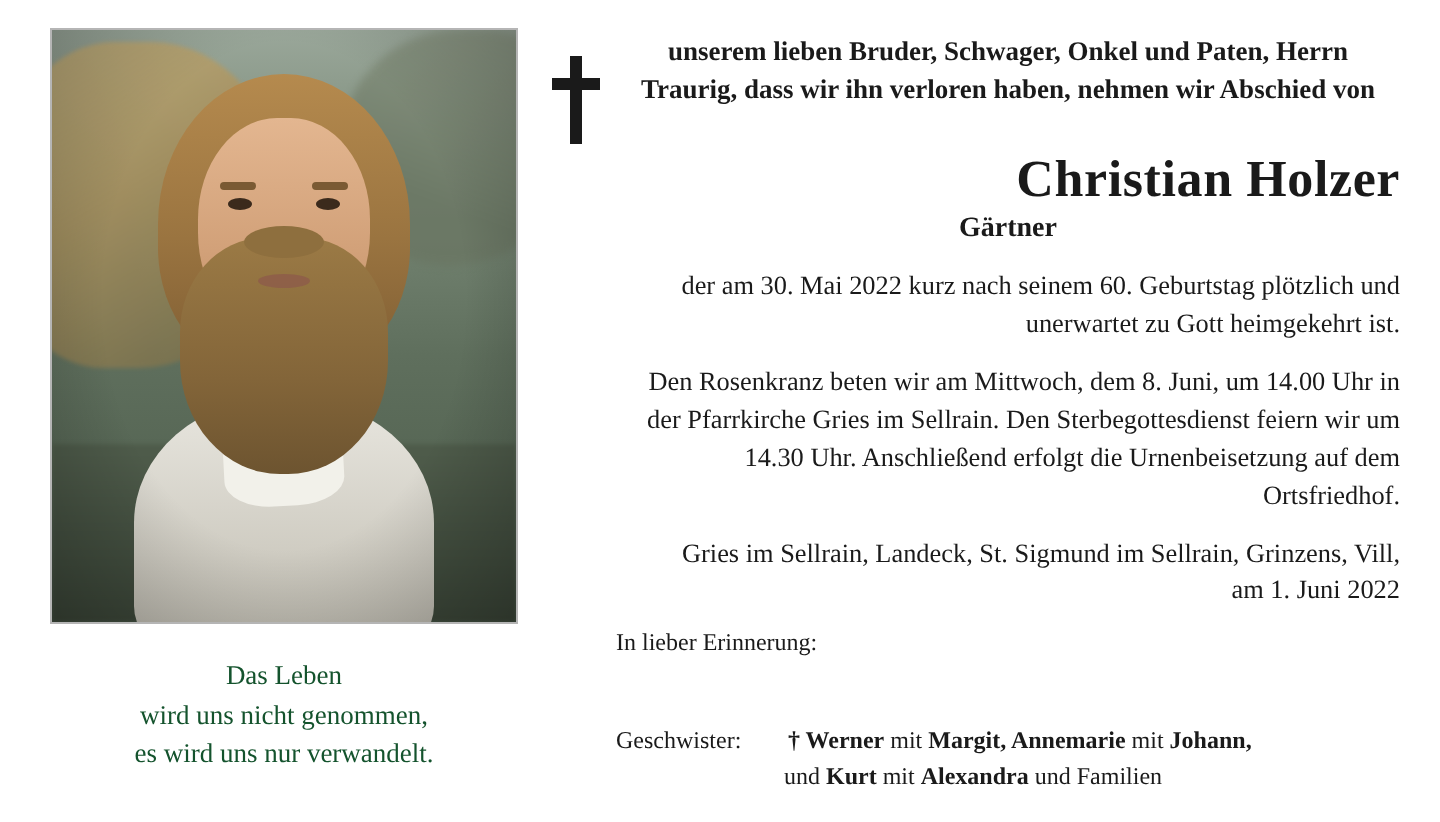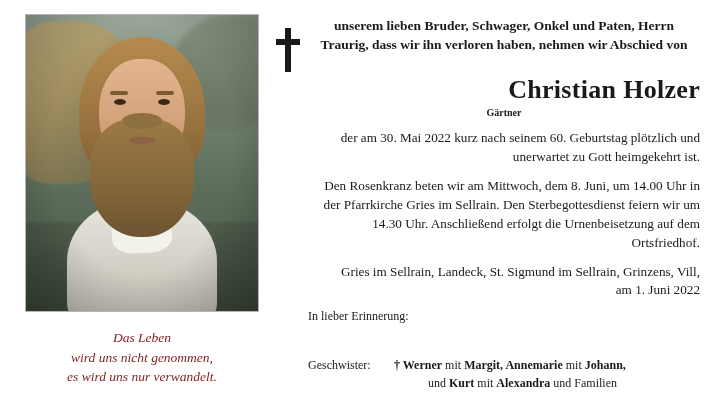--- a/index.html
+++ b/index.html
@@ -162,24 +162,23 @@
     background: linear-gradient(180deg, rgba(0,0,0,0) 40%, rgba(150,100,70,.45) 100%);
     border-radius: 50%;
   }
   .ph-vignette {
     position: absolute; inset: 0;
     background: radial-gradient(ellipse at 50% 45%, rgba(0,0,0,0) 55%, rgba(0,0,0,.28) 100%);
   }
   .verse {
     margin-top: 16px;
     text-align: center;
-    font-style: italic;
     font-size: 13.5px;
     line-height: 1.45;
-    color: #7f1d1d;
+    color: #14532d;
   }
   
   .cross-col {
     width: 40px;
     flex: 0 0 40px;
     padding-top: 14px;
     display: flex;
     justify-content: center;
   }
   .cross {
@@ -213,21 +212,21 @@
   }
   .name {
     text-align: right;
     font-size: 26px;
     font-weight: bold;
     letter-spacing: .3px;
     margin: 21px 0 2px 0;
   }
   .profession {
     text-align: center;
-    font-size: 10px;
+    font-size: 14px;
     font-weight: bold;
     margin-bottom: 11px;
   }
   .para {
     font-size: 13.2px;
     line-height: 1.43;
     margin: 0 0 10px 0;
     text-align: right;
   }
   .para.tight { margin-bottom: 8px; }
@@ -244,21 +243,21 @@
   .rel-label {
     flex: 0 0 86px;
   }
   .rel-value {
     flex: 1 1 auto;
     font-family: Liberation Serif, serif;
   }
   .rel-cont {
     margin-left: 86px;
   }
-  .rel-cont.indent2 { margin-left: 120px; }
+  .rel-cont.indent2 { margin-left: 84px; }
 </style>
 </head>
 <body>
 
 <div id="obituary">
 
   <div class="left-col">
     <div class="portrait">
       <div class="ph-sky"></div>
       <div class="ph-rock"></div>

